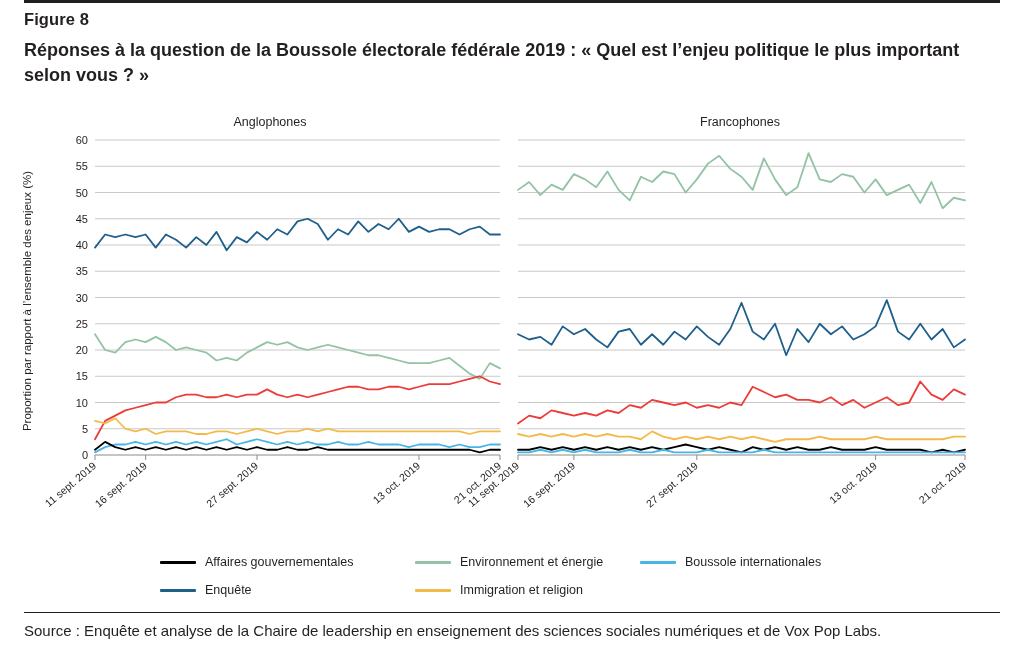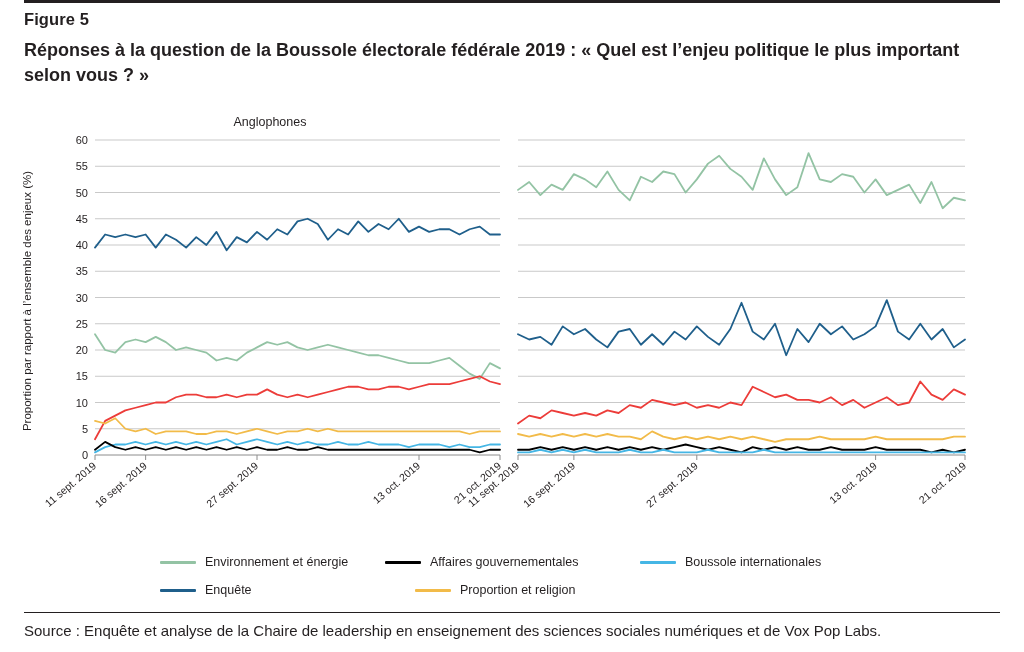--- a/index.html
+++ b/index.html
@@ -118,24 +118,25 @@
     font-family: "Liberation Sans", sans-serif;
   }
 </style>
 </head>
 <body>
 
 <div id="page">
 
   <div class="rule" id="rule-top"></div>
 
-  <div class="fig-label">Figure 5</div>
+  <div class="fig-label">Figure 8</div>
   <div class="fig-title">Réponses à la question de la Boussole électorale fédérale 2019 : « Quel est l’enjeu politique le plus important selon vous ? »</div>
 
   <div class="panel-title" id="title-ang">Anglophones</div>
+  <div class="panel-title" id="title-fr">Francophones</div>
 
   <div class="ylabel">Proportion par rapport à l’ensemble des enjeux (%)</div>
 
   <svg class="chart-svg" id="chart" width="1024" height="545">
       <line x1="95" y1="455" x2="500" y2="455" stroke="#8c8c8c" stroke-width="1"></line>
       <line x1="518" y1="455" x2="965" y2="455" stroke="#8c8c8c" stroke-width="1"></line>
       <text x="88" y="459" text-anchor="end" class="tick-text">0</text>
       <line x1="95" y1="428.75" x2="500" y2="428.75" stroke="#c9c9c9" stroke-width="1"></line>
       <line x1="518" y1="428.75" x2="965" y2="428.75" stroke="#c9c9c9" stroke-width="1"></line>
       <text x="88" y="432.75" text-anchor="end" class="tick-text">5</text>
@@ -221,41 +222,41 @@
       <polyline points="518.00,189.88 529.17,182.00 540.35,195.13 551.52,184.63 562.70,189.88 573.88,174.13 585.05,179.38 596.23,187.25 607.40,171.50 618.58,189.88 629.75,200.38 640.92,176.75 652.10,182.00 663.27,171.50 674.45,174.13 685.63,192.50 696.80,179.38 707.98,163.63 719.15,155.75 730.33,168.88 741.50,176.75 752.67,189.88 763.85,158.38 775.03,179.38 786.20,195.13 797.38,187.25 808.55,153.13 819.73,179.38 830.90,182.00 842.08,174.13 853.25,176.75 864.42,192.50 875.60,179.38 886.78,195.13 897.95,189.88 909.13,184.63 920.30,203.00 931.48,182.00 942.65,208.25 953.83,197.75 965.00,200.38" fill="none" stroke="#93c3a4" stroke-width="1.8" stroke-linejoin="round" stroke-linecap="round"></polyline>
       <polyline points="518.00,334.25 529.17,339.50 540.35,336.88 551.52,344.75 562.70,326.38 573.88,334.25 585.05,329.00 596.23,339.50 607.40,347.38 618.58,331.63 629.75,329.00 640.92,344.75 652.10,334.25 663.27,344.75 674.45,331.63 685.63,339.50 696.80,326.38 707.98,336.88 719.15,344.75 730.33,329.00 741.50,302.75 752.67,331.63 763.85,339.50 775.03,323.75 786.20,355.25 797.38,329.00 808.55,342.13 819.73,323.75 830.90,334.25 842.08,326.38 853.25,339.50 864.42,334.25 875.60,326.38 886.78,300.13 897.95,331.63 909.13,339.50 920.30,323.75 931.48,339.50 942.65,329.00 953.83,347.38 965.00,339.50" fill="none" stroke="#1f5f8b" stroke-width="1.8" stroke-linejoin="round" stroke-linecap="round"></polyline>
       <polyline points="518.00,423.50 529.17,415.63 540.35,418.25 551.52,410.38 562.70,413.00 573.88,415.63 585.05,413.00 596.23,415.63 607.40,410.38 618.58,413.00 629.75,405.13 640.92,407.75 652.10,399.88 663.27,402.50 674.45,405.13 685.63,402.50 696.80,407.75 707.98,405.13 719.15,407.75 730.33,402.50 741.50,405.13 752.67,386.75 763.85,392.00 775.03,397.25 786.20,394.63 797.38,399.88 808.55,399.88 819.73,402.50 830.90,397.25 842.08,405.13 853.25,399.88 864.42,407.75 875.60,402.50 886.78,397.25 897.95,405.13 909.13,402.50 920.30,381.50 931.48,394.63 942.65,399.88 953.83,389.38 965.00,394.63" fill="none" stroke="#ec3c39" stroke-width="1.8" stroke-linejoin="round" stroke-linecap="round"></polyline>
       <polyline points="518.00,434.00 529.17,436.63 540.35,434.00 551.52,436.63 562.70,434.00 573.88,436.63 585.05,434.00 596.23,436.63 607.40,434.00 618.58,436.63 629.75,436.63 640.92,439.25 652.10,431.38 663.27,436.63 674.45,439.25 685.63,436.63 696.80,439.25 707.98,436.63 719.15,439.25 730.33,436.63 741.50,439.25 752.67,436.63 763.85,439.25 775.03,441.88 786.20,439.25 797.38,439.25 808.55,439.25 819.73,436.63 830.90,439.25 842.08,439.25 853.25,439.25 864.42,439.25 875.60,436.63 886.78,439.25 897.95,439.25 909.13,439.25 920.30,439.25 931.48,439.25 942.65,439.25 953.83,436.63 965.00,436.63" fill="none" stroke="#f2bb49" stroke-width="1.8" stroke-linejoin="round" stroke-linecap="round"></polyline>
       <polyline points="518.00,449.75 529.17,449.75 540.35,447.13 551.52,449.75 562.70,447.13 573.88,449.75 585.05,447.13 596.23,449.75 607.40,447.13 618.58,449.75 629.75,447.13 640.92,449.75 652.10,447.13 663.27,449.75 674.45,447.13 685.63,444.50 696.80,447.13 707.98,449.75 719.15,447.13 730.33,449.75 741.50,452.38 752.67,447.13 763.85,449.75 775.03,447.13 786.20,449.75 797.38,447.13 808.55,449.75 819.73,449.75 830.90,447.13 842.08,449.75 853.25,449.75 864.42,449.75 875.60,447.13 886.78,449.75 897.95,449.75 909.13,449.75 920.30,449.75 931.48,452.38 942.65,449.75 953.83,452.38 965.00,449.75" fill="none" stroke="#000000" stroke-width="1.8" stroke-linejoin="round" stroke-linecap="round"></polyline>
       <polyline points="518.00,452.38 529.17,452.38 540.35,449.75 551.52,452.38 562.70,449.75 573.88,452.38 585.05,449.75 596.23,452.38 607.40,452.38 618.58,452.38 629.75,449.75 640.92,452.38 652.10,452.38 663.27,449.75 674.45,452.38 685.63,452.38 696.80,452.38 707.98,449.75 719.15,452.38 730.33,452.38 741.50,452.38 752.67,452.38 763.85,449.75 775.03,452.38 786.20,452.38 797.38,452.38 808.55,452.38 819.73,452.38 830.90,452.38 842.08,452.38 853.25,452.38 864.42,452.38 875.60,452.38 886.78,452.38 897.95,452.38 909.13,452.38 920.30,452.38 931.48,452.38 942.65,452.38 953.83,452.38 965.00,452.38" fill="none" stroke="#45b6e5" stroke-width="1.8" stroke-linejoin="round" stroke-linecap="round"></polyline>
     </svg>
 
   <div class="legend">
     <div class="legend-row">
+      <div class="legend-item col1">
+        <span class="swatch" style="background:#000000"></span>
+        <span class="lbl">Affaires gouvernementales</span>
+      </div>
       <div class="legend-item col2">
         <span class="swatch" style="background:#93c3a4"></span>
         <span class="lbl">Environnement et énergie</span>
-      </div>
-      <div class="legend-item col1">
-        <span class="swatch" style="background:#000000"></span>
-        <span class="lbl">Affaires gouvernementales</span>
       </div>
       <div class="legend-item col3">
         <span class="swatch" style="background:#45b6e5"></span>
         <span class="lbl">Boussole internationales</span>
       </div>
     </div>
     <div class="legend-row">
       <div class="legend-item col1">
         <span class="swatch" style="background:#1f5f8b"></span>
         <span class="lbl">Enquête</span>
       </div>
       <div class="legend-item col2">
         <span class="swatch" style="background:#f2bb49"></span>
-        <span class="lbl">Proportion et religion</span>
+        <span class="lbl">Immigration et religion</span>
       </div>
     </div>
   </div>
 
   <div class="rule" id="rule-bottom"></div>
   <div class="source">Source : Enquête et analyse de la Chaire de leadership en enseignement des sciences sociales numériques et de Vox Pop Labs.</div>
 
 </div>
 
 </body></html>

